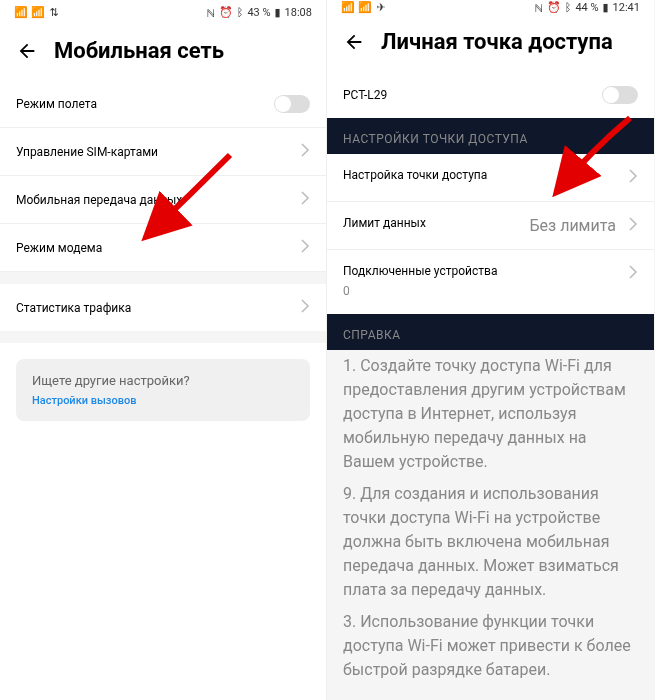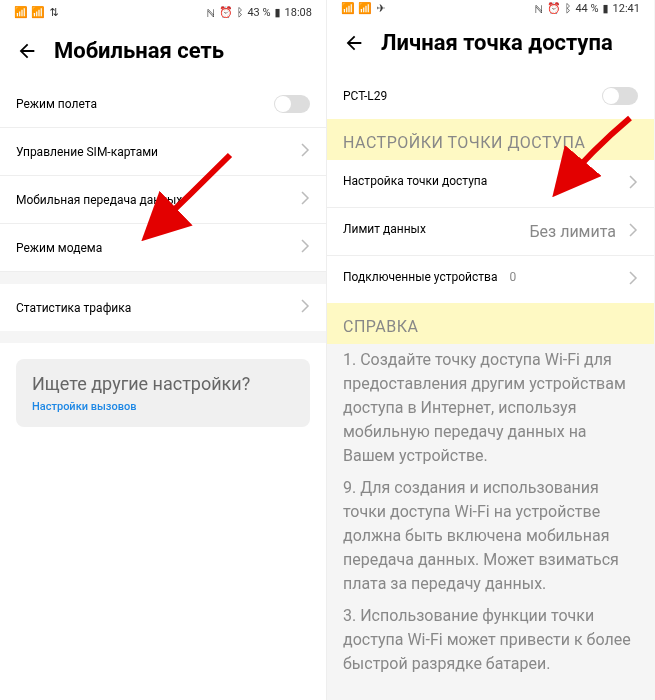--- a/index.html
+++ b/index.html
@@ -7,30 +7,30 @@
     .container { display: flex; width: 655px; height: 700px; }
     .phone { width: 327px; height: 700px; background: #fff; display: flex; flex-direction: column; position: relative; }
     .phone:first-child { border-right: 1px solid #eee; }
     .status-bar { height: 24px; display: flex; justify-content: space-between; align-items: center; padding: 0 14px; font-size: 11px; color: #333; }
     .status-left, .status-right { display: flex; align-items: center; gap: 4px; }
     .status-icon { display: inline-flex; align-items: center; }
     .header { display: flex; align-items: center; padding: 14px 16px 18px 16px; gap: 16px; }
     .back-arrow { width: 22px; height: 22px; display: flex; align-items: center; justify-content: center; }
     .header-title { font-size: 22px; font-weight: 700; color: #000; }
     .row { display: flex; align-items: center; justify-content: space-between; padding: 14px 16px; border-bottom: 1px solid #eee; background: #fff; }
-    .row-content { flex: 1; display: flex; flex-direction: row; gap: 12px; }
+    .row-content { flex: 1; display: flex; flex-direction: column; gap: 6px; }
     .row-title { font-size: 12px; color: #000; }
     .row-subtitle { font-size: 12px; color: #888; line-height: 1.3; }
     .chevron { color: #bbb; margin-left: 8px; }
     .toggle { width: 36px; height: 18px; border-radius: 10px; background: #ddd; position: relative; }
     .toggle::after { content: ''; position: absolute; width: 16px; height: 16px; border-radius: 50%; background: #fff; top: 1px; left: 1px; }
     .section-gap { height: 12px; background: #f5f5f5; }
-    .section-header { padding: 14px 16px 8px 16px; font-size: 16px; color: #888; letter-spacing: 0.5px; background: #fef9c3; }
+    .section-header { padding: 14px 16px 8px 16px; font-size: 12px; color: #888; letter-spacing: 0.5px; background: #0f172a; }
     .hint-box { margin: 16px; padding: 14px 16px; background: #f0f0f0; border-radius: 8px; }
-    .hint-title { font-size: 18px; color: #666; margin-bottom: 6px; }
+    .hint-title { font-size: 13px; color: #666; margin-bottom: 6px; }
     .hint-link { font-size: 11px; color: #1e88e5; font-weight: 500; }
     .row-value { font-size: 16px; color: #888; margin-right: 4px; }
     .help-text { padding: 4px 16px 16px 16px; font-size: 16px; color: #888; line-height: 1.5; background: #f5f5f5; }
     .help-text p { margin-bottom: 8px; }
     .row-multi { align-items: flex-start; }
     .arrow-annotation { position: absolute; pointer-events: none; z-index: 100; }
     svg.chev { width: 10px; height: 14px; }
     .row.noborder { border-bottom: none; }
   </style>
 </head>

